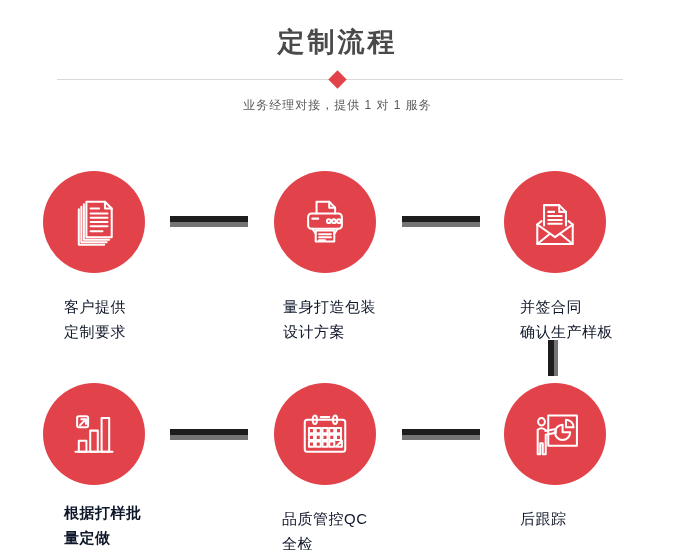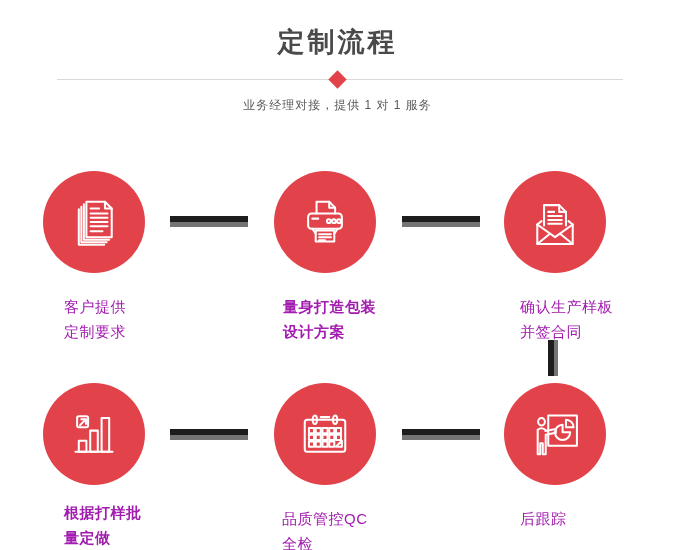--- a/index.html
+++ b/index.html
@@ -24,21 +24,21 @@
   .subtitle {
     position:absolute; left:0; right:0; top:89px; text-align:center;
     font-size:12px; color:#595959; letter-spacing:1px;
   }
   .circle {
     position:absolute; width:102px; height:102px; border-radius:50%;
     background:#e2434b; display:flex; align-items:center; justify-content:center;
   }
   .circle svg { display:block; }
   .step-label {
-    position:absolute; font-size:15px; color:#a21caf; line-height:25px;
+    position:absolute; font-size:15px; color:#0f172a; line-height:25px;
     letter-spacing:0.5px; white-space:nowrap; text-align:left;
   }
   .hbar {
     position:absolute; width:78px; height:11px;
     background:linear-gradient(#1d1d1d 0 55%, #747474 55% 100%);
   }
   .vbar {
     position:absolute; width:10px; height:36px;
     background:linear-gradient(90deg, #1d1d1d 0 60%, #747474 60% 100%);
   }
@@ -84,39 +84,39 @@
       <rect x="12" y="22" width="40" height="18" rx="4"></rect>
       <path d="M17 28 H24"></path>
       <circle cx="36.5" cy="31" r="2.2"></circle>
       <circle cx="42.5" cy="31" r="2.2"></circle>
       <circle cx="48.5" cy="31" r="2.2"></circle>
       <path d="M17 40 L21 46 M47 40 L43 46"></path>
       <rect x="21" y="42" width="22" height="13"></rect>
       <path d="M25 46.5 H39 M25 50 H39 M25 53.5 H32"></path>
     </svg>
   </div>
-  <div class="step-label" style="left:283px; top:286px;font-weight:bold;">
+  <div class="step-label" style="left:283px; top:286px;">
     <div>量身打造包装</div>
     <div>设计方案</div>
   </div>
 
   <div class="circle" style="left:504px; top:163px;">
     <svg width="54" height="54" viewBox="0 0 64 64" class="icon-stroke">
       <path d="M19 36 V12 H37 L45 20 V36"></path>
       <path d="M37 12 V20 H45"></path>
       <path d="M24 20 H31 M24 25 H40 M24 29.5 H40 M24 34 H40"></path>
       <path d="M11 35 V58 H53 V35"></path>
       <path d="M11 35 L16 31 M53 35 L48 31"></path>
       <path d="M11 35 L32 50 L53 35"></path>
       <path d="M11 58 L26 46 M53 58 L38 46"></path>
     </svg>
   </div>
   <div class="step-label" style="left:520px; top:286px;">
+    <div>并签合同</div>
     <div>确认生产样板</div>
-    <div>并签合同</div>
   </div>
 
   <div class="circle" style="left:43px; top:375px;">
     <svg width="54" height="54" viewBox="0 0 64 64" class="icon-stroke">
       <path d="M10 53 H54"></path>
       <rect x="14" y="40" width="9" height="13"></rect>
       <rect x="27.5" y="28" width="9" height="25"></rect>
       <rect x="41" y="13" width="9" height="40"></rect>
       <rect x="12" y="11" width="13" height="13" rx="2"></rect>
       <path d="M15.5 21.5 L21.5 15.5"></path>

